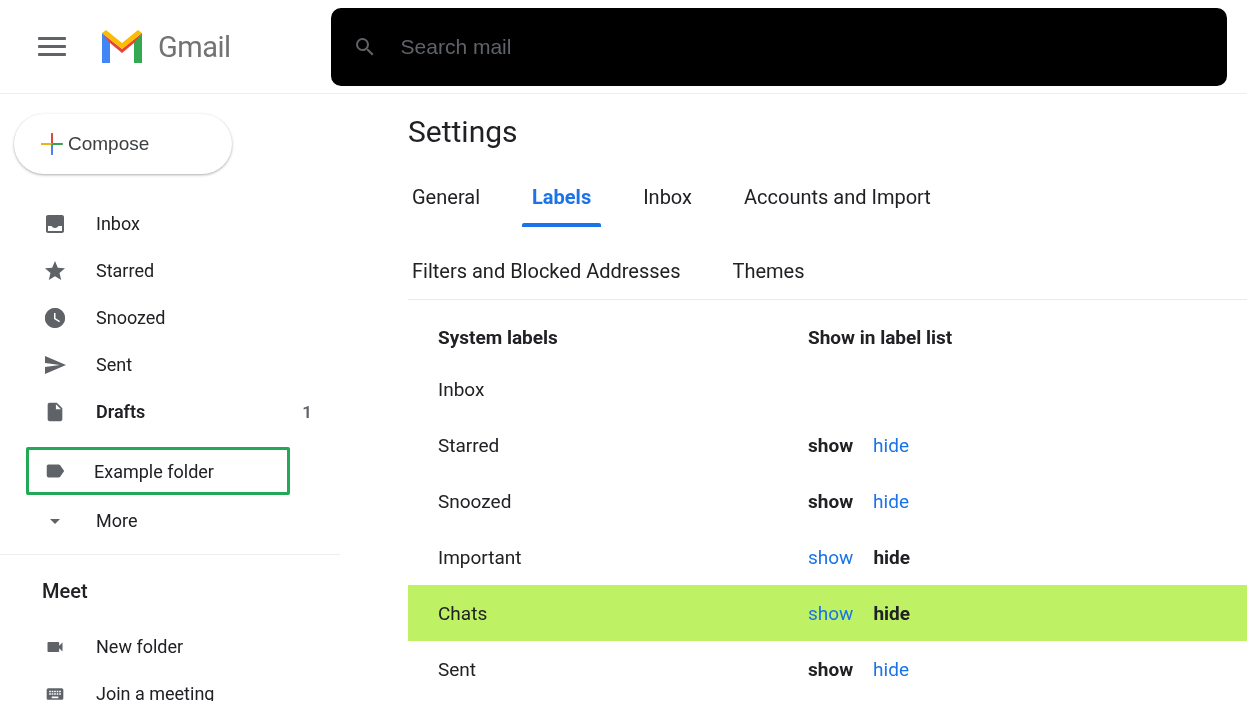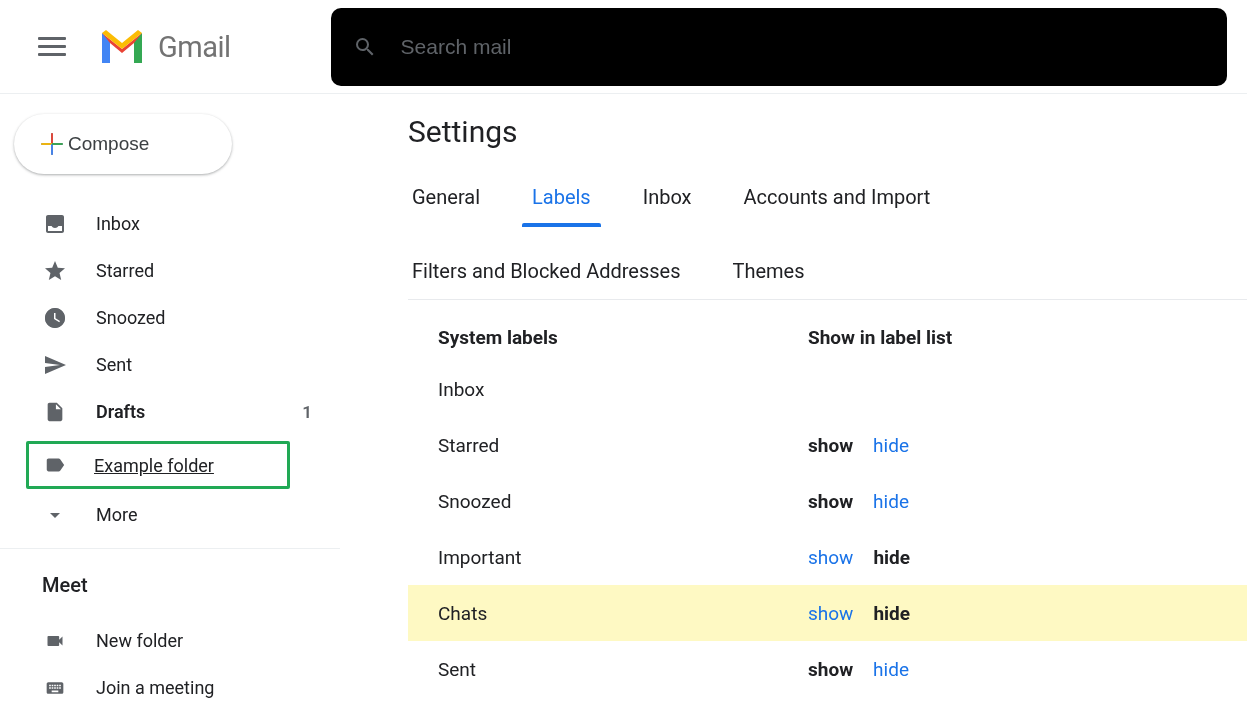--- a/index.html
+++ b/index.html
@@ -112,24 +112,23 @@
     display: flex;
     align-items: center;
     justify-content: center;
   }
   .nav-item .label { flex: 1; }
   .nav-item .count { color: #5f6368; font-size: 17px; padding-right: 8px; }
   .nav-item.bold { font-weight: 600; }
   .nav-item.highlighted {
     border: 3px solid #21a955;
     border-radius: 2px;
-    margin: 6px 50px 2px 26px;
+    margin: 12px 50px 2px 26px;
     padding-left: 13px;
     height: 48px;
-    text-decoration: underline;
   }
   .nav-item.highlighted .icon-slot { margin-right: 26px; }
   .section-divider {
     height: 1px;
     background: #eceff1;
     margin: 10px 0 12px 0;
   }
   .section-title {
     font-size: 20px;
     font-weight: 500;
@@ -156,21 +155,21 @@
   .tab {
     font-size: 20px;
     color: #202124;
     padding: 14px 4px 16px 4px;
     cursor: pointer;
     position: relative;
     white-space: nowrap;
   }
   .tab.active {
     color: #1a73e8;
-    font-weight: 400;
+    font-weight: 700;
   }
   .tab.active::after {
     content: '';
     position: absolute;
     left: -6px;
     right: -6px;
     bottom: -2px;
     height: 4px;
     background: #1a73e8;
     border-radius: 2px 2px 0 0;
@@ -186,21 +185,21 @@
   }
   .labels-header .col1 { width: 370px; }
   .labels-header .col2 { flex: 1; }
   .label-row {
     display: flex;
     align-items: center;
     padding: 0 0 0 30px;
     height: 56px;
     font-size: 19px;
   }
-  .label-row.shaded { background: #fef9c3; }
+  .label-row.shaded { background: #bef264; }
   .label-row .col1 { width: 370px; }
   .label-row .col2 {
     display: flex;
     gap: 20px;
     align-items: center;
   }
   .opt { cursor: pointer; font-size: 19px; }
   .opt.bold { font-weight: 700; color: #202124; }
   .opt.link { color: #1a73e8; font-weight: 400; }
   svg { display: block; }

